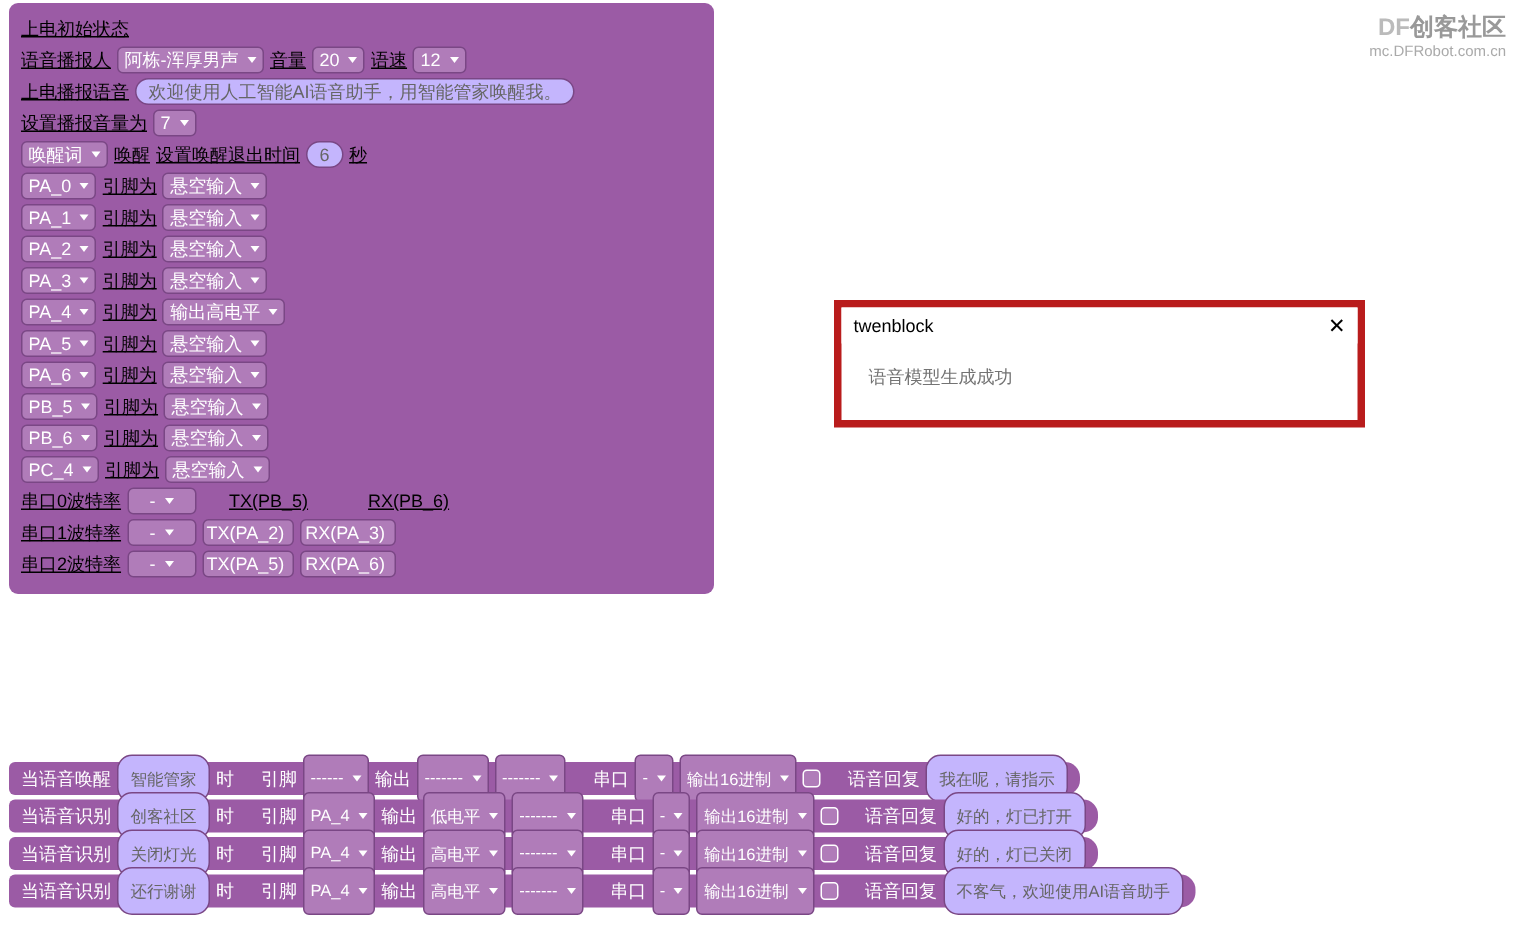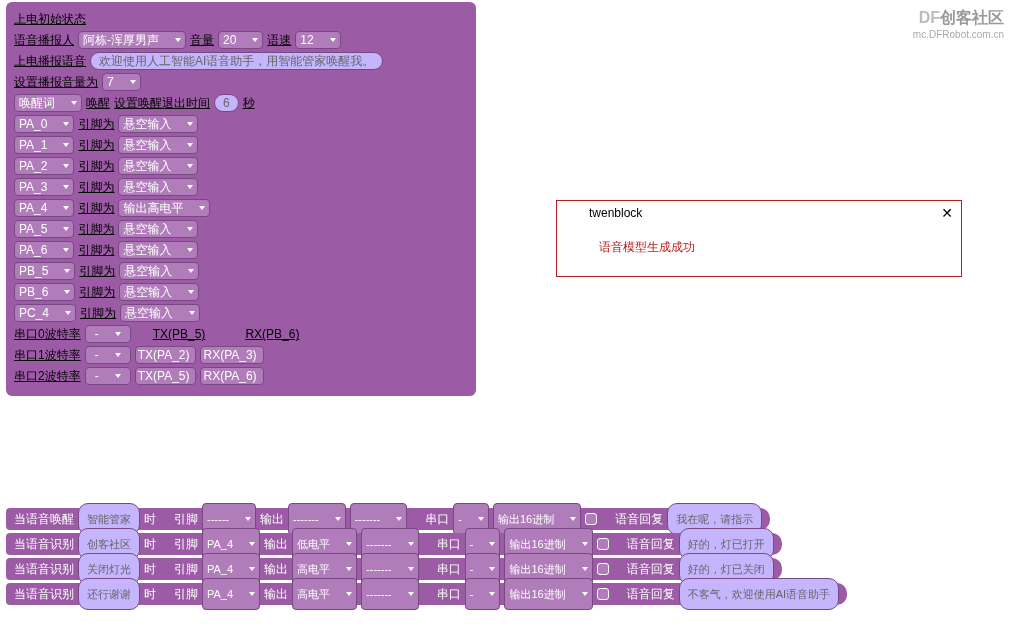--- a/index.html
+++ b/index.html
@@ -4,33 +4,33 @@
 <style>
 * { box-sizing: border-box; margin: 0; padding: 0; }
 body { font-family: "Microsoft YaHei", sans-serif; font-size: 12px; background: #fff; width: 1016px; height: 628px; position: relative; overflow: hidden; }
 .watermark { position: absolute; top: 8px; right: 12px; text-align: right; color: #888; z-index: 0; }
 .watermark .top { font-size: 16px; font-weight: bold; color: #999; }
 .watermark .top .df { color: #bbb; }
 .watermark .sub { font-size: 10px; color: #aaa; }
 .block-panel { position: absolute; left: 6px; top: 2px; width: 470px; background: #9b5ba5; color: #fff; border-radius: 6px; padding: 6px 8px 8px 8px; }
 .block-panel .row { display: flex; align-items: center; gap: 4px; margin: 3px 0; white-space: nowrap; }
 .block-panel .lbl { color: #000000; text-decoration: underline; }
-.dd { background: #b07cb9; border: 1px solid #7a4785; border-radius: 4px; padding: 0 4px; height: 18px; display: inline-flex; align-items: center; gap: 16px; color: #fff; cursor: pointer; }
+.dd { background: #b07cb9; border: 1px solid #7a4785; border-radius: 4px; padding: 0 4px; height: 18px; display: inline-flex; align-items: center; gap: 6px; color: #fff; cursor: pointer; }
 .dd .caret { width: 0; height: 0; border-left: 3px solid transparent; border-right: 3px solid transparent; border-top: 4px solid #fff; }
 .tf { background: #c4b5fd; color: #666; border: 1px solid #7a4785; border-radius: 10px; padding: 0 8px; height: 18px; display: inline-flex; align-items: center; }
 .pin-row { gap: 6px; }
 .serial-row .tx, .serial-row .rx { display: inline-flex; align-items: center; gap: 4px; background: #b07cb9; border: 1px solid #7a4785; border-radius: 4px; padding: 0 2px; height: 18px; }
 .serial-row .plain { padding: 0 18px; }
 .event-block { position: absolute; left: 6px; height: 22px; background: #9b5ba5; color: #fff; border-radius: 4px 10px 10px 4px; display: flex; align-items: center; gap: 4px; padding: 0 8px; white-space: nowrap; }
 .event-block .dd, .event-block .tf { height: 32px; font-size: 11px; }
 .event-block .chk { width: 12px; height: 12px; border: 1px solid #fff; border-radius: 3px; background: #b07cb9; }
-.dialog { position: absolute; left: 556px; top: 200px; width: 406px; background: #fff; border: 1px solid #b91c1c; font-family: Tahoma, sans-serif; font-size: 12px; padding-left: 24px; }
+.dialog { position: absolute; left: 556px; top: 200px; width: 354px; background: #fff; border: 5px solid #b91c1c; font-family: Tahoma, sans-serif; font-size: 12px; }
 .dialog .tbar { display: flex; justify-content: space-between; align-items: center; padding: 4px 8px; background: #fff; }
 .dialog .close { font-size: 14px; cursor: pointer; }
-.dialog .body { padding: 14px 18px 20px 18px; color: #b91c1c; }
+.dialog .body { padding: 14px 18px 20px 18px; color: #737373; }
 .dialog .ftr { display: flex; justify-content: flex-end; padding: 6px 10px; background: #f0f0f0; border-top: 1px solid #ddd; }
 .dialog .btn { min-width: 68px; padding: 2px 14px; border: 2px solid #0a64b4; background: #e6e6e6; cursor: pointer; }
 </style>
 </head>
 <body>
 
 <div class="watermark">
   <div class="top"><span class="df">DF</span><span>创客社区</span></div>
   <div class="sub">mc.DFRobot.com.cn</div>
 </div>

